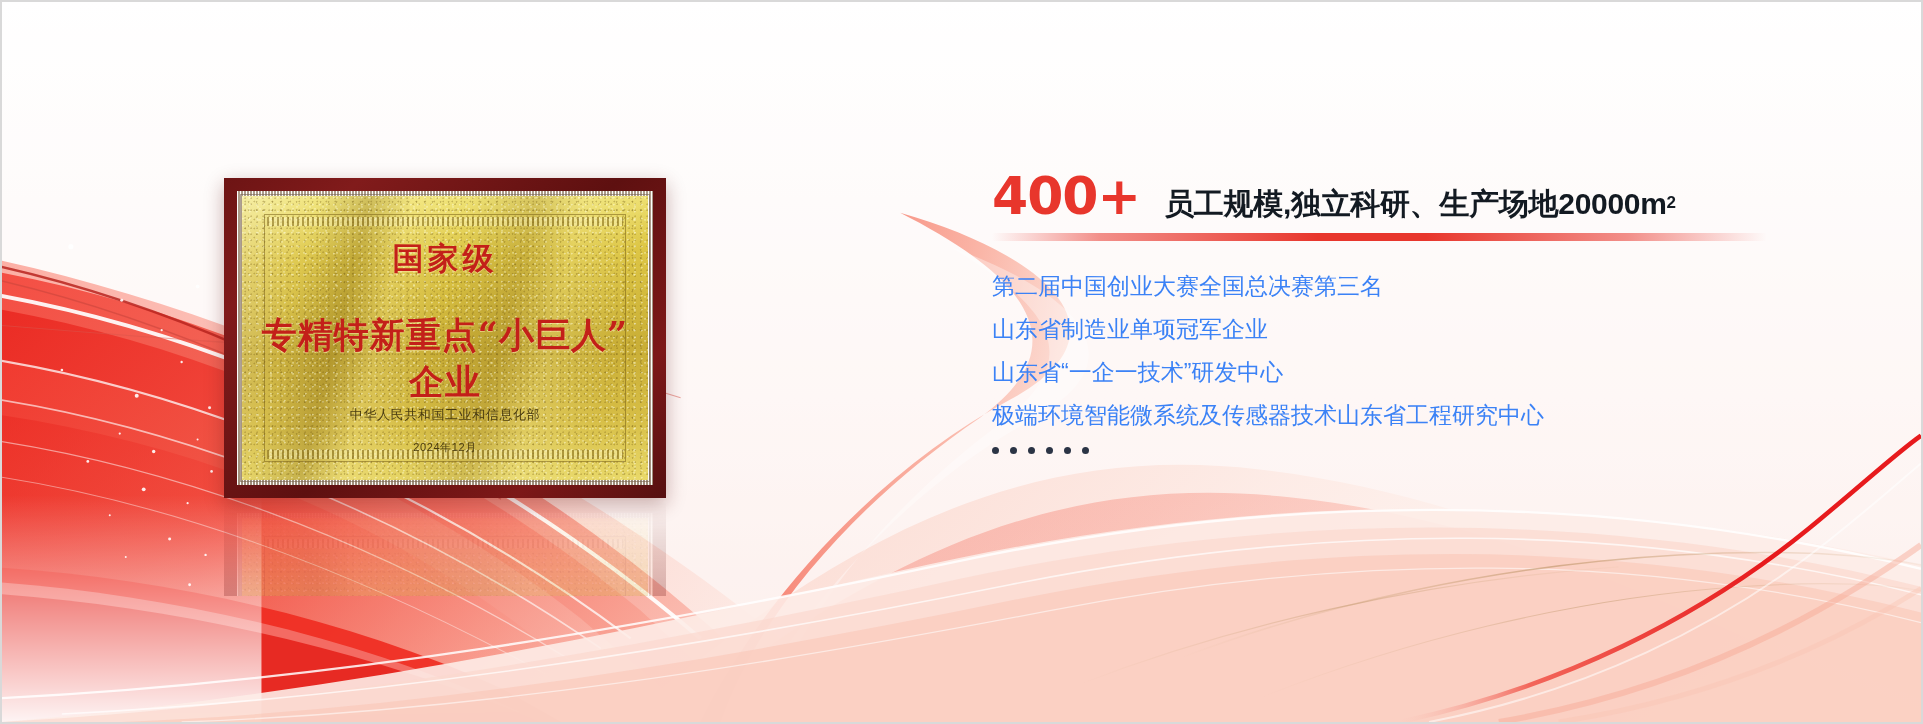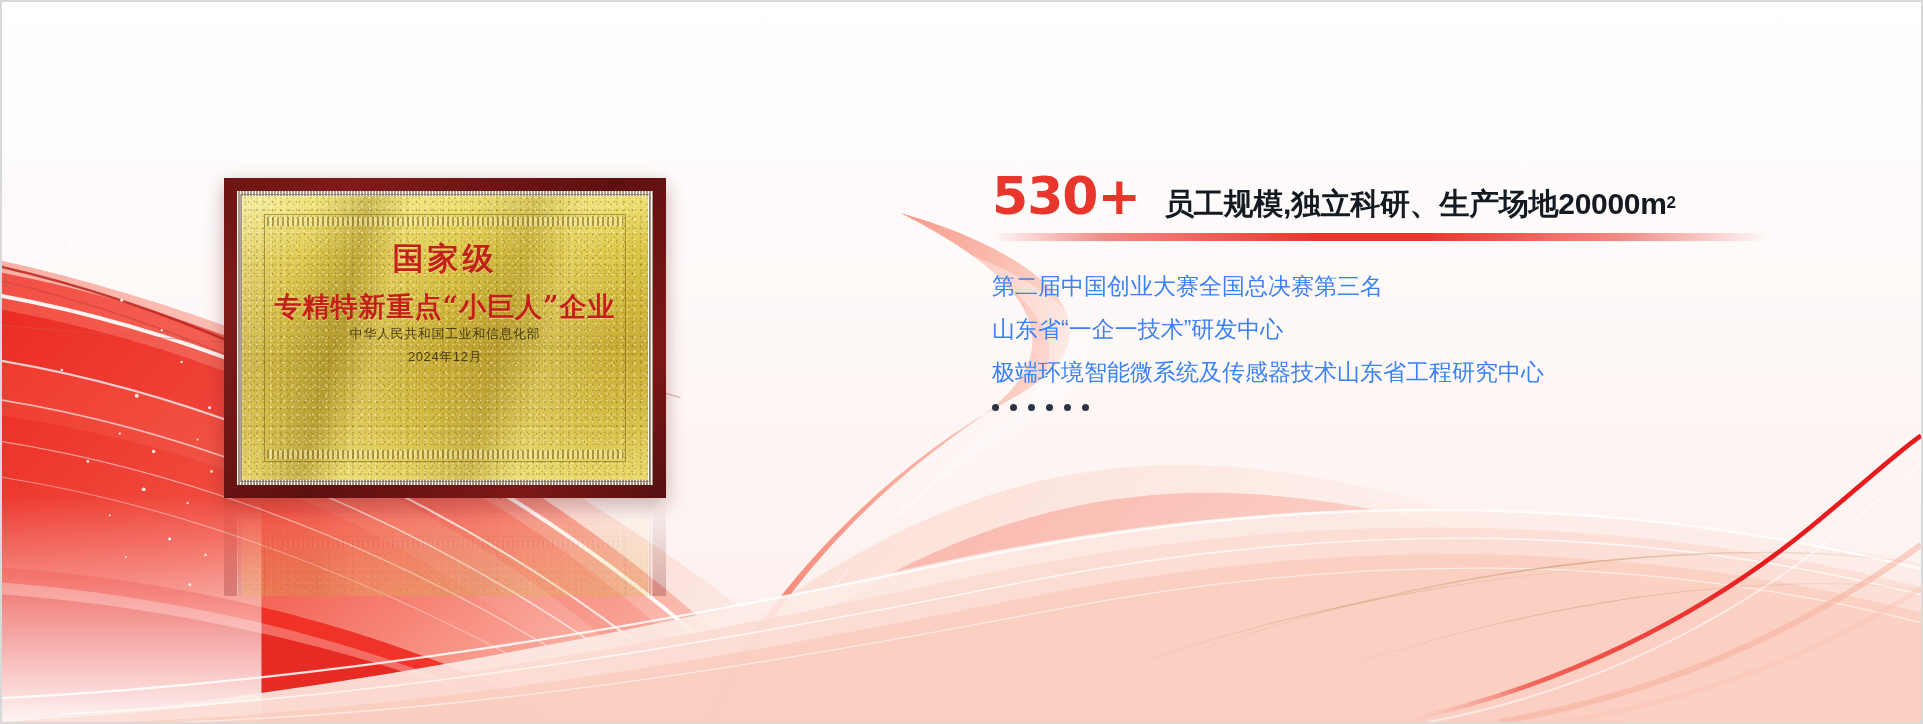--- a/index.html
+++ b/index.html
@@ -94,32 +94,32 @@
   .plq-line1{
     font-family:"DejaVu Serif","Liberation Serif",serif;
     font-weight:700;color:#c32019;
     font-size:31px;letter-spacing:4px;
     margin-top:32px;
     text-shadow:0 1px 0 rgba(255,240,170,.5);
   }
   .plq-line2{
     font-family:"DejaVu Serif","Liberation Serif",serif;
     font-weight:700;color:#c32019;
-    font-size:27px;letter-spacing:1px;
-    margin-top:9px;
+    font-size:35px;letter-spacing:1px;
+    margin-top:32px;
     text-shadow:0 1px 0 rgba(255,240,170,.5);
   }
   .plq-issuer{
     font-family:"Liberation Sans","DejaVu Sans",sans-serif;
     color:#4a3c10;font-size:13px;letter-spacing:.6px;
   }
   .plq-date{
     font-family:"Liberation Sans","DejaVu Sans",sans-serif;
-    color:#4a3c10;font-size:13px;letter-spacing:.6px;
-    margin-top:5px;
+    color:#4a3c10;font-size:11px;letter-spacing:.6px;
+    margin-top:16px;
   }
 
   
   #plaque-reflection{
     position:absolute;
     left:222px;top:498px;
     width:442px;height:96px;
     transform:scaleY(-1);
     opacity:.30;
     -webkit-mask-image:linear-gradient(to top, rgba(0,0,0,0) 0%, rgba(0,0,0,.85) 100%);
@@ -353,27 +353,28 @@
           <div class="plq-issuer">中华人民共和国工业和信息化部</div>
           <div class="plq-date">2024年12月</div>
         </div>
       </div>
     </div>
   </div>
 
   <div id="content">
 
     <div id="headline">
-      <span class="big-num">530+</span><span class="head-rest">员工规模,独立科研、生产场地20000m</span><span class="sup">2</span>
+      <span class="big-num">400+</span><span class="head-rest">员工规模,独立科研、生产场地20000m</span><span class="sup">2</span>
     </div>
 
     <div id="headline-rule"></div>
 
     <div id="achievements">
       <div class="ach-item">第二届中国创业大赛全国总决赛第三名</div>
+      <div class="ach-item">山东省制造业单项冠军企业</div>
       <div class="ach-item">山东省“一企一技术”研发中心</div>
       <div class="ach-item">极端环境智能微系统及传感器技术山东省工程研究中心</div>
 
       <div id="ellipsis">
         <span class="dot"></span>
         <span class="dot"></span>
         <span class="dot"></span>
         <span class="dot"></span>
         <span class="dot"></span>
         <span class="dot"></span>

